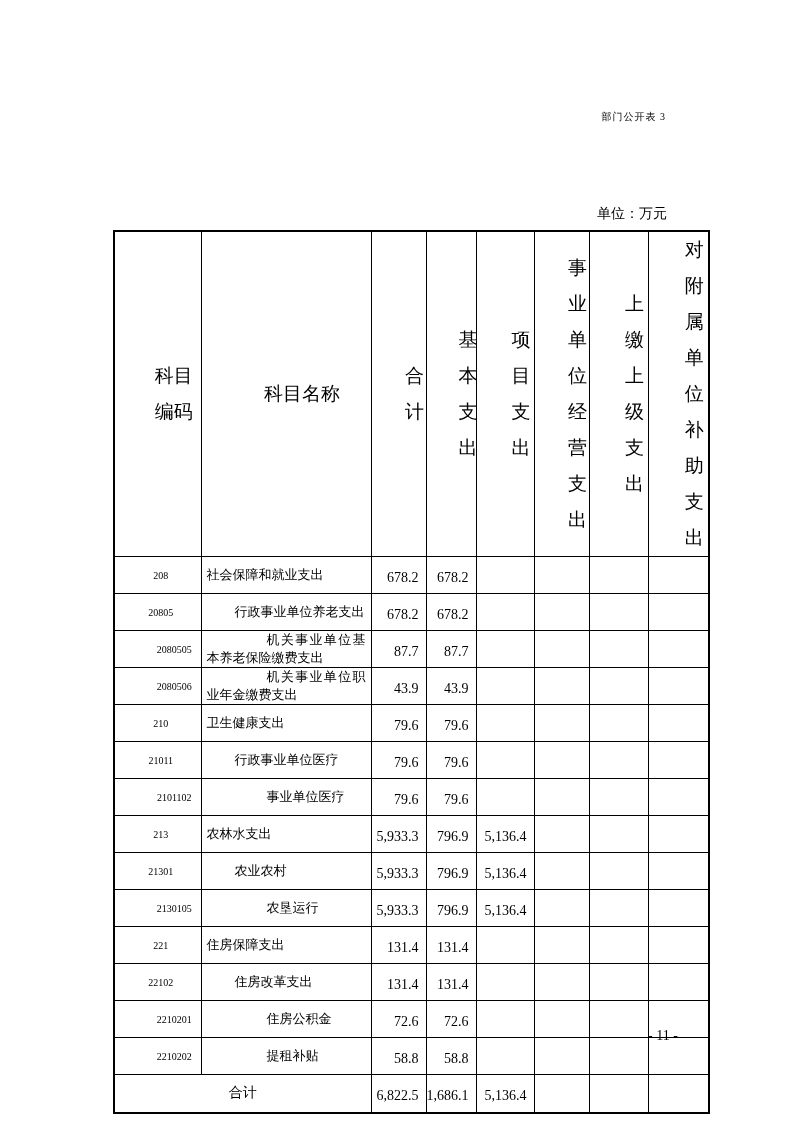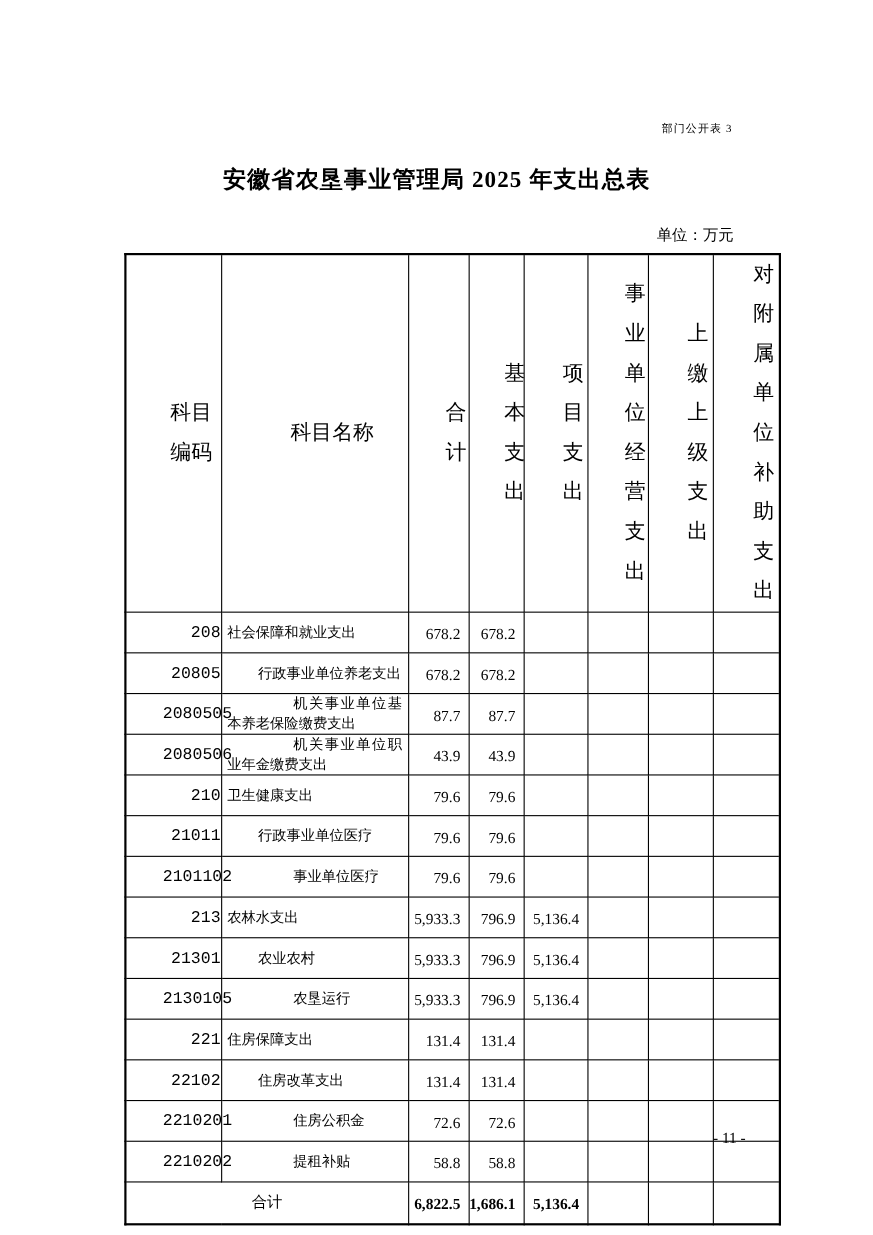--- a/index.html
+++ b/index.html
@@ -33,41 +33,40 @@
     border-collapse:collapse; table-layout:fixed;
     border:2px solid #000;
   }
   th, td { border:1px solid #000; }
   th {
     height:152px; font-size:19px; font-weight:normal;
     text-align:center; vertical-align:middle;
     line-height:36px; white-space:pre-line;padding-left:32px;
   }
   td { height:37px; font-size:14px; vertical-align:middle; }
-  td.code { text-align:right; padding-left:6px; font-size:15px;font-family:Liberation Mono, monospace; }
+  td.code { text-align:center; padding-left:6px; font-size:10px; }
   tr.lvl2 td.code { }
   tr.lvl3 td.code { padding-left:33px; }
   td.name {
     text-align:justify; padding:0 5px; font-size:13px; line-height:18px;
   }
   tr.lvl2 td.name { text-indent:28px; }
   tr.lvl3 td.name { text-indent:60px; }
   td.num { text-align:right; padding-right:7px; padding-top:6px; font-size:14px; }
   tr.total-row td { height:38px; }
   tr.total-row td.total-label { text-align:center; font-size:14px; }
-  tr.total-row td.num { font-weight:bold; }
+  tr.total-row td.num { font-weight:normal; }
 </style>
 </head>
 <body>
 
 <div class="page">
 
   <div class="corner-label">部门公开表 3</div>
 
-  <div class="doc-title">安徽省农垦事业管理局 2025 年支出总表</div>
 
   <div class="unit-label">单位：万元</div>
 
   <table class="budget">
     <colgroup>
       <col style="width:87px">
         <col style="width:170px">
         <col style="width:55px">
         <col style="width:50px">
       <col style="width:58px">

